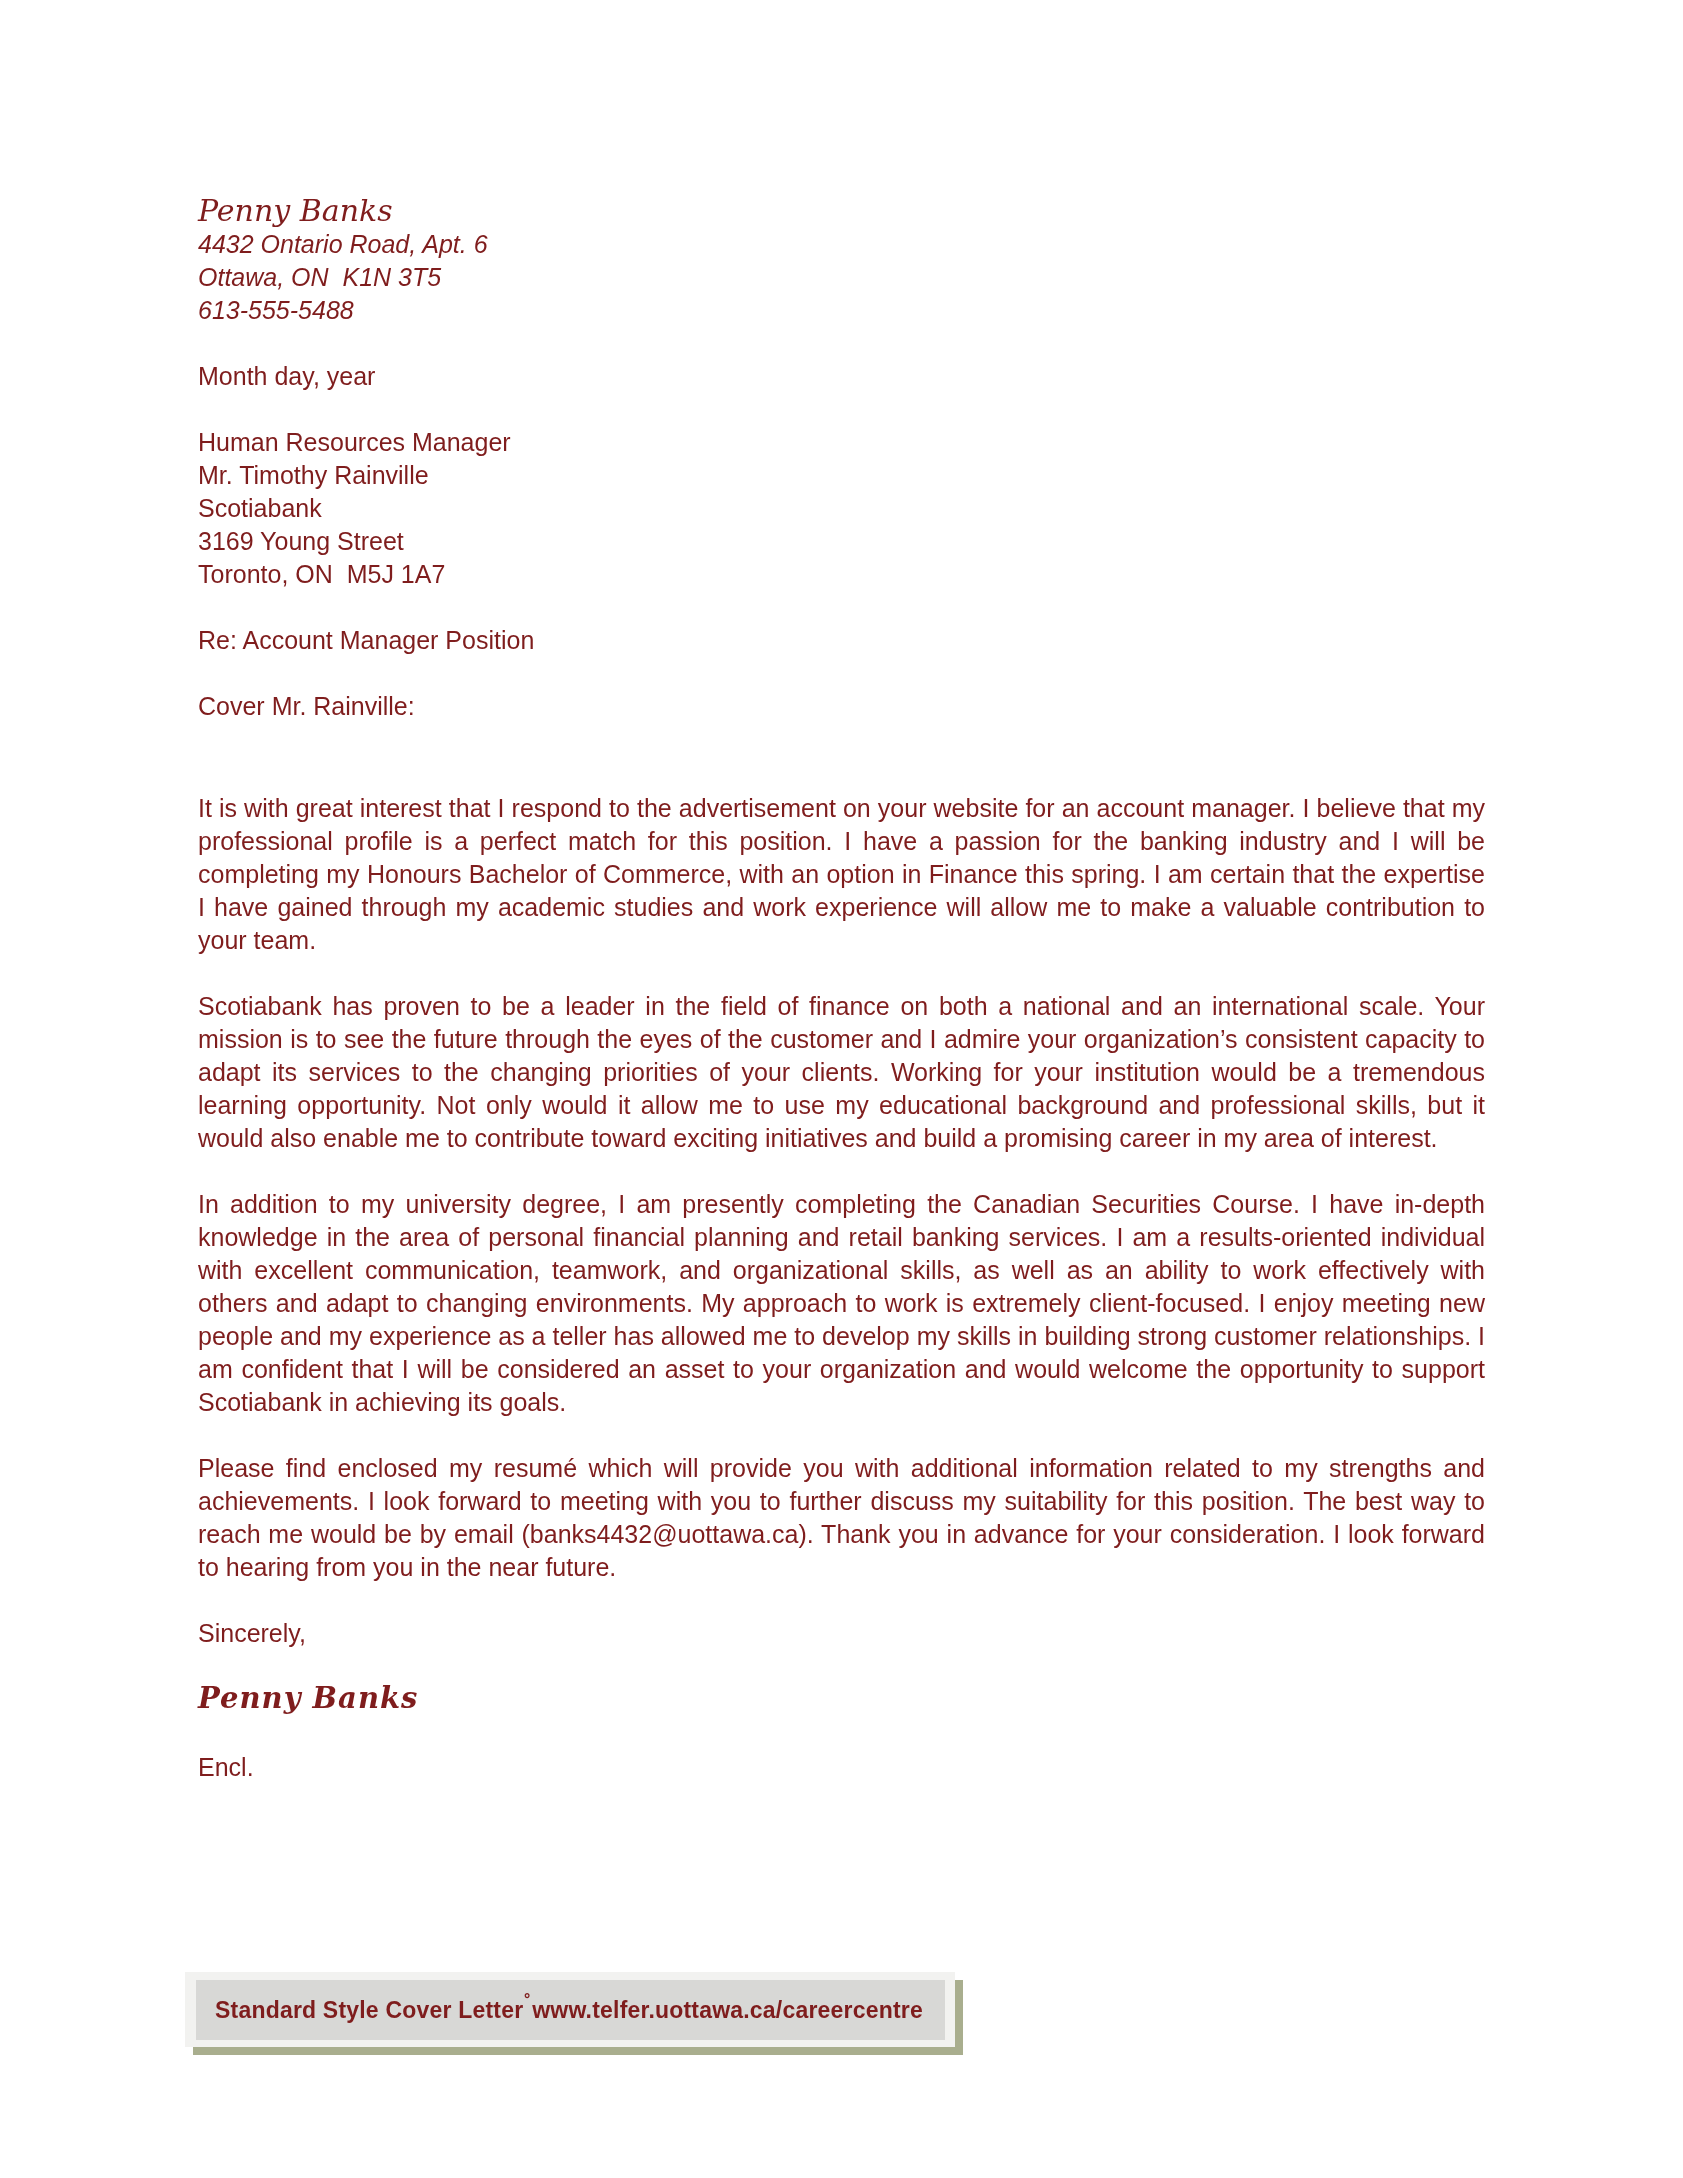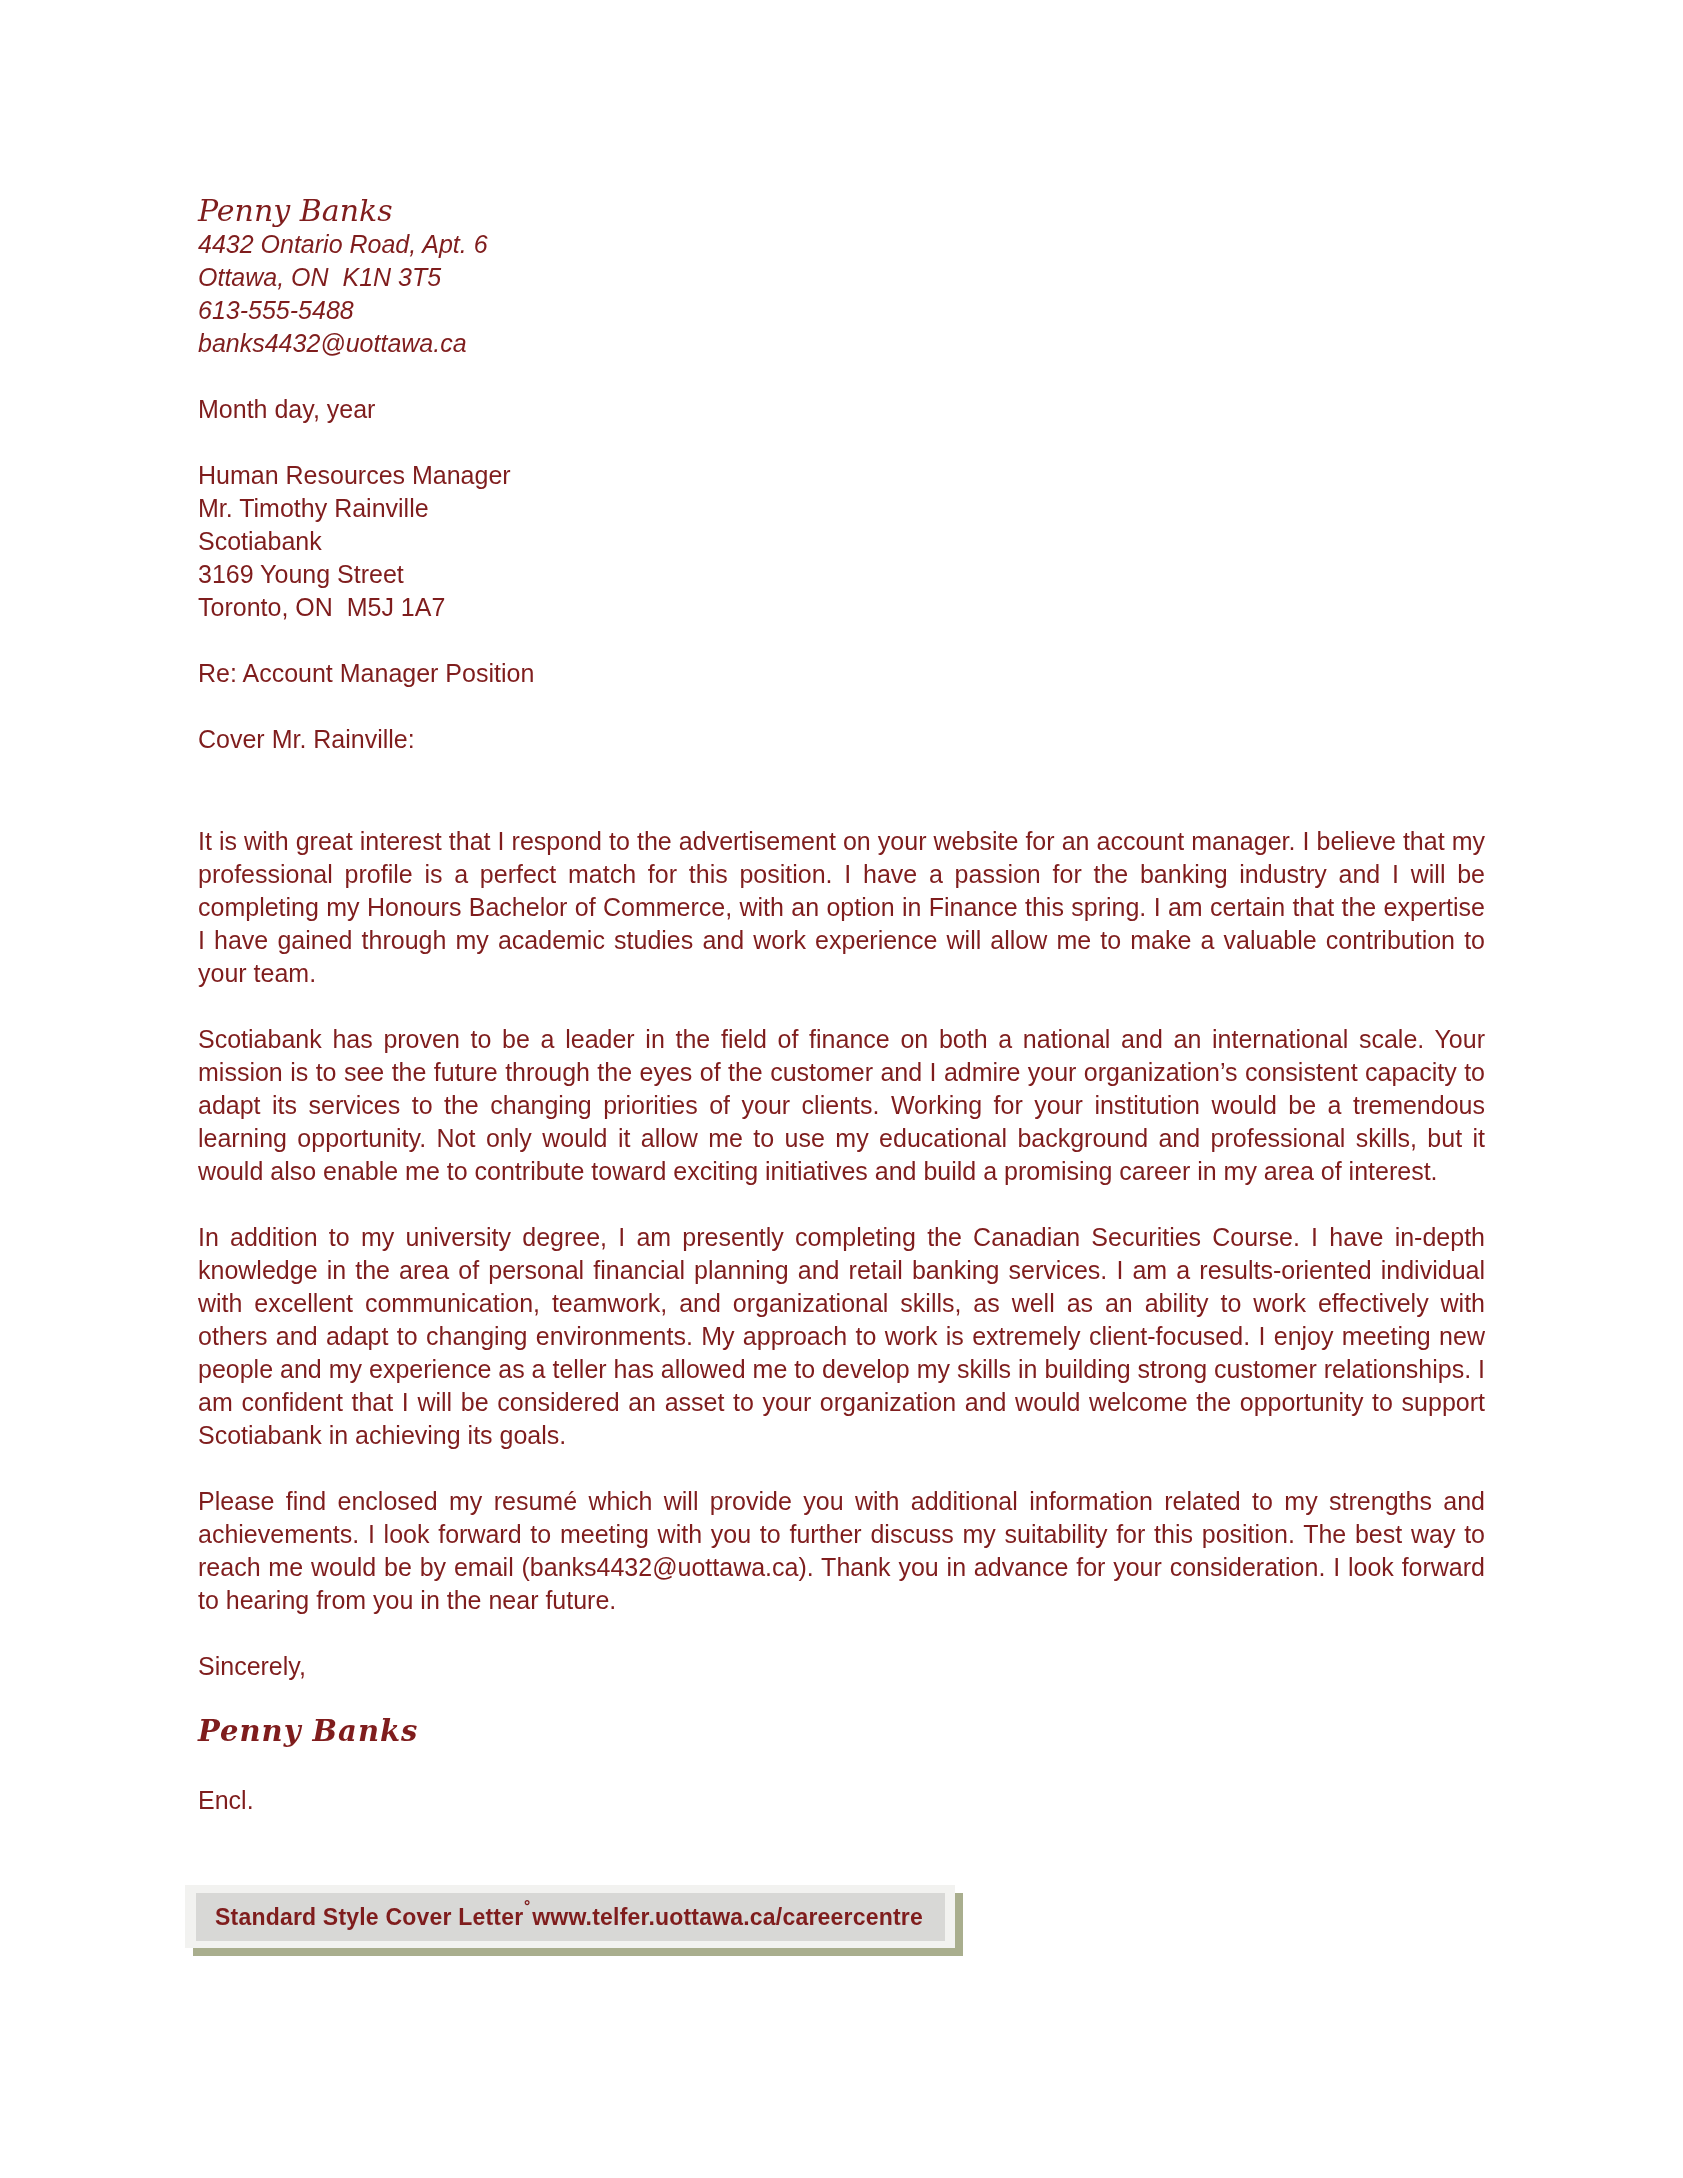--- a/index.html
+++ b/index.html
@@ -63,23 +63,23 @@
     letter-spacing: 1px;
   }
   .enclosure {
     margin-top: 36px;
     font-size: 25px;
     line-height: 33px;
   }
   .footer-badge {
     position: absolute;
     left: 185px;
-    top: 1885px;
+    top: 1972px;
     width: 770px;
-    height: 63px;
+    height: 75px;
     background: #f2f2f0;
     box-shadow: 8px 8px 0 #a9ae8e;
     box-sizing: border-box;
     padding: 8px 10px 7px 11px;
   }
   .footer-inner {
     width: 100%;
     height: 100%;
     background: #d8d8d6;
     display: flex;
@@ -100,21 +100,20 @@
 </head>
 <body>
 
 <div class="page">
   <div class="content">
 
     <div class="sender-name">Penny Banks</div>
     <div class="addr-line">4432 Ontario Road, Apt. 6</div>
     <div class="addr-line">Ottawa, ON  K1N 3T5</div>
     <div class="addr-line">613-555-5488</div>
-    <div class="addr-line">banks4432@uottawa.ca</div>
 
     <div class="plain-line block-gap">Month day, year</div>
 
     <div class="block-gap">
       <div class="plain-line">Human Resources Manager</div>
       <div class="plain-line">Mr. Timothy Rainville</div>
       <div class="plain-line">Scotiabank</div>
       <div class="plain-line">3169 Young Street</div>
       <div class="plain-line">Toronto, ON  M5J 1A7</div>
     </div>

